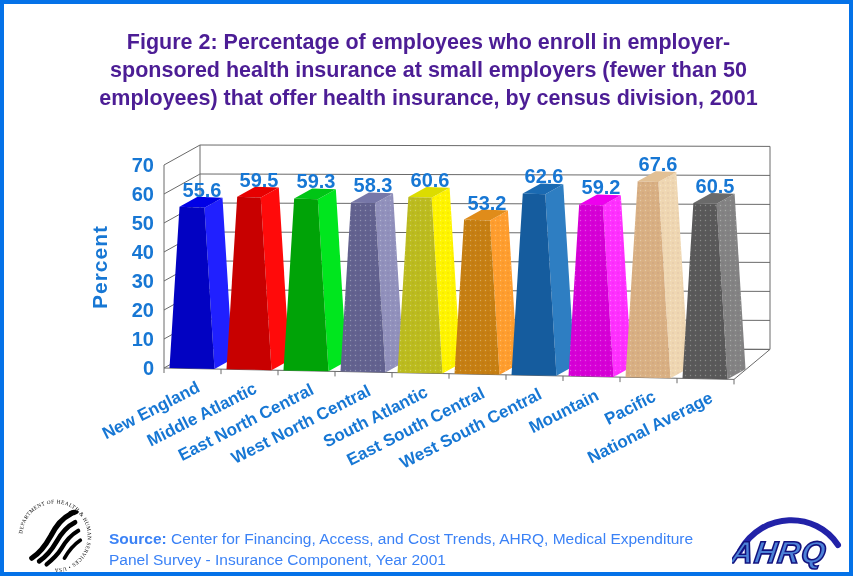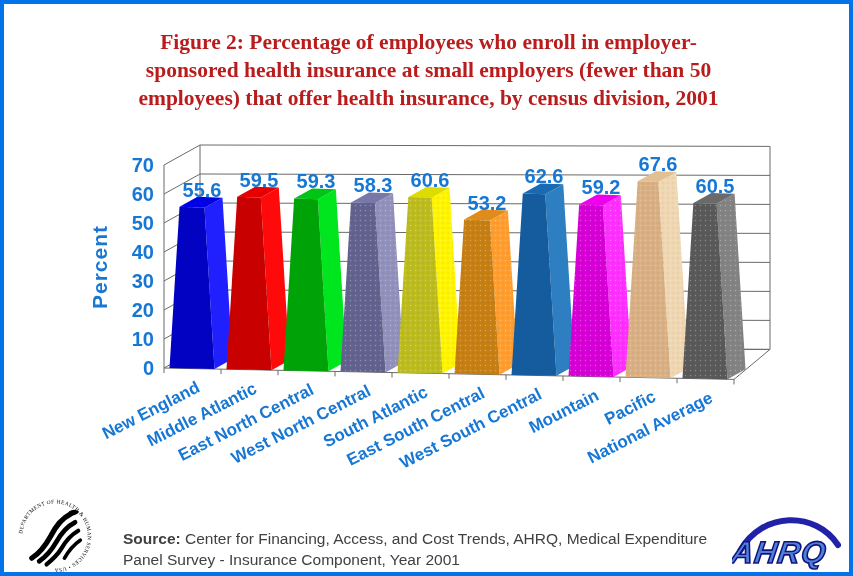--- a/index.html
+++ b/index.html
@@ -24,21 +24,21 @@
   .hhs-logo{position:absolute;left:12px;top:492px;}
   .ahrq-logo{position:absolute;left:728px;top:501px;}
   .ring-text{font:5.1px "Liberation Serif",serif;letter-spacing:.4px;fill:#000;}
   .ahrq-word{font:italic bold 31px "Liberation Sans",sans-serif;letter-spacing:1px;}
 </style>
 </head>
 <body>
 
 <div class="stage" id="stage" style="border-color: rgb(4, 114, 232);">
 
-  <div class="title" id="title" style="color: #b91c1c; font-family: Liberation Serif, serif;">Figure 2: Percentage of employees who enroll in employer-
+  <div class="title" id="title" style="color: #4c1d95;">Figure 2: Percentage of employees who enroll in employer-
 sponsored health insurance at small employers (fewer than 50
 employees) that offer health insurance, by census division, 2001</div>
 
   <svg id="chart" viewBox="0 0 853 576">
     <defs>
       <pattern id="dots" width="5" height="5" patternUnits="userSpaceOnUse">
         <circle cx="1.5" cy="1.5" r="0.7" fill="rgba(255,255,255,0.30)"></circle>
         <circle cx="4" cy="4" r="0.7" fill="rgba(60,0,60,0.10)"></circle>
       </pattern>
     </defs>
@@ -161,21 +161,21 @@
       <text x="368" y="390.56" text-anchor="end" fill="#1777d4" class="cat-label" transform="rotate(-27 368 390.56)">West North Central</text>
       <text x="425" y="391.7" text-anchor="end" fill="#1777d4" class="cat-label" transform="rotate(-27 425 391.7)">South Atlantic</text>
       <text x="482" y="392.84" text-anchor="end" fill="#1777d4" class="cat-label" transform="rotate(-27 482 392.84)">East South Central</text>
       <text x="539" y="393.98" text-anchor="end" fill="#1777d4" class="cat-label" transform="rotate(-27 539 393.98)">West South Central</text>
       <text x="596" y="395.12" text-anchor="end" fill="#1777d4" class="cat-label" transform="rotate(-27 596 395.12)">Mountain</text>
       <text x="653" y="396.26" text-anchor="end" fill="#1777d4" class="cat-label" transform="rotate(-27 653 396.26)">Pacific</text>
       <text x="710" y="397.4" text-anchor="end" fill="#1777d4" class="cat-label" transform="rotate(-27 710 397.4)">National Average</text>
       <text x="103" y="263" text-anchor="middle" fill="#1777d4" class="axis-title" transform="rotate(-90 103 263)">Percent</text>
     </svg>
 
-  <div class="source" style="color: #404040; margin-left: 14px;">
+  <div class="source" style="color: #3b82f6;">
     <b>Source:</b>
     <span>Center for Financing, Access, and Cost Trends, AHRQ, Medical Expenditure Panel Survey - Insurance Component, Year 2001</span>
   </div>
 
   <svg class="hhs-logo" width="78" height="80" viewBox="0 0 74 74">
     <defs>
       <path id="hhsring" d="M6,37 a31,31 0 1,1 62,0 a31,31 0 1,1 -62,0"></path>
     </defs>
     <text class="ring-text">
       <textPath href="#hhsring" startOffset="2">DEPARTMENT OF HEALTH &amp; HUMAN SERVICES • USA</textPath>

